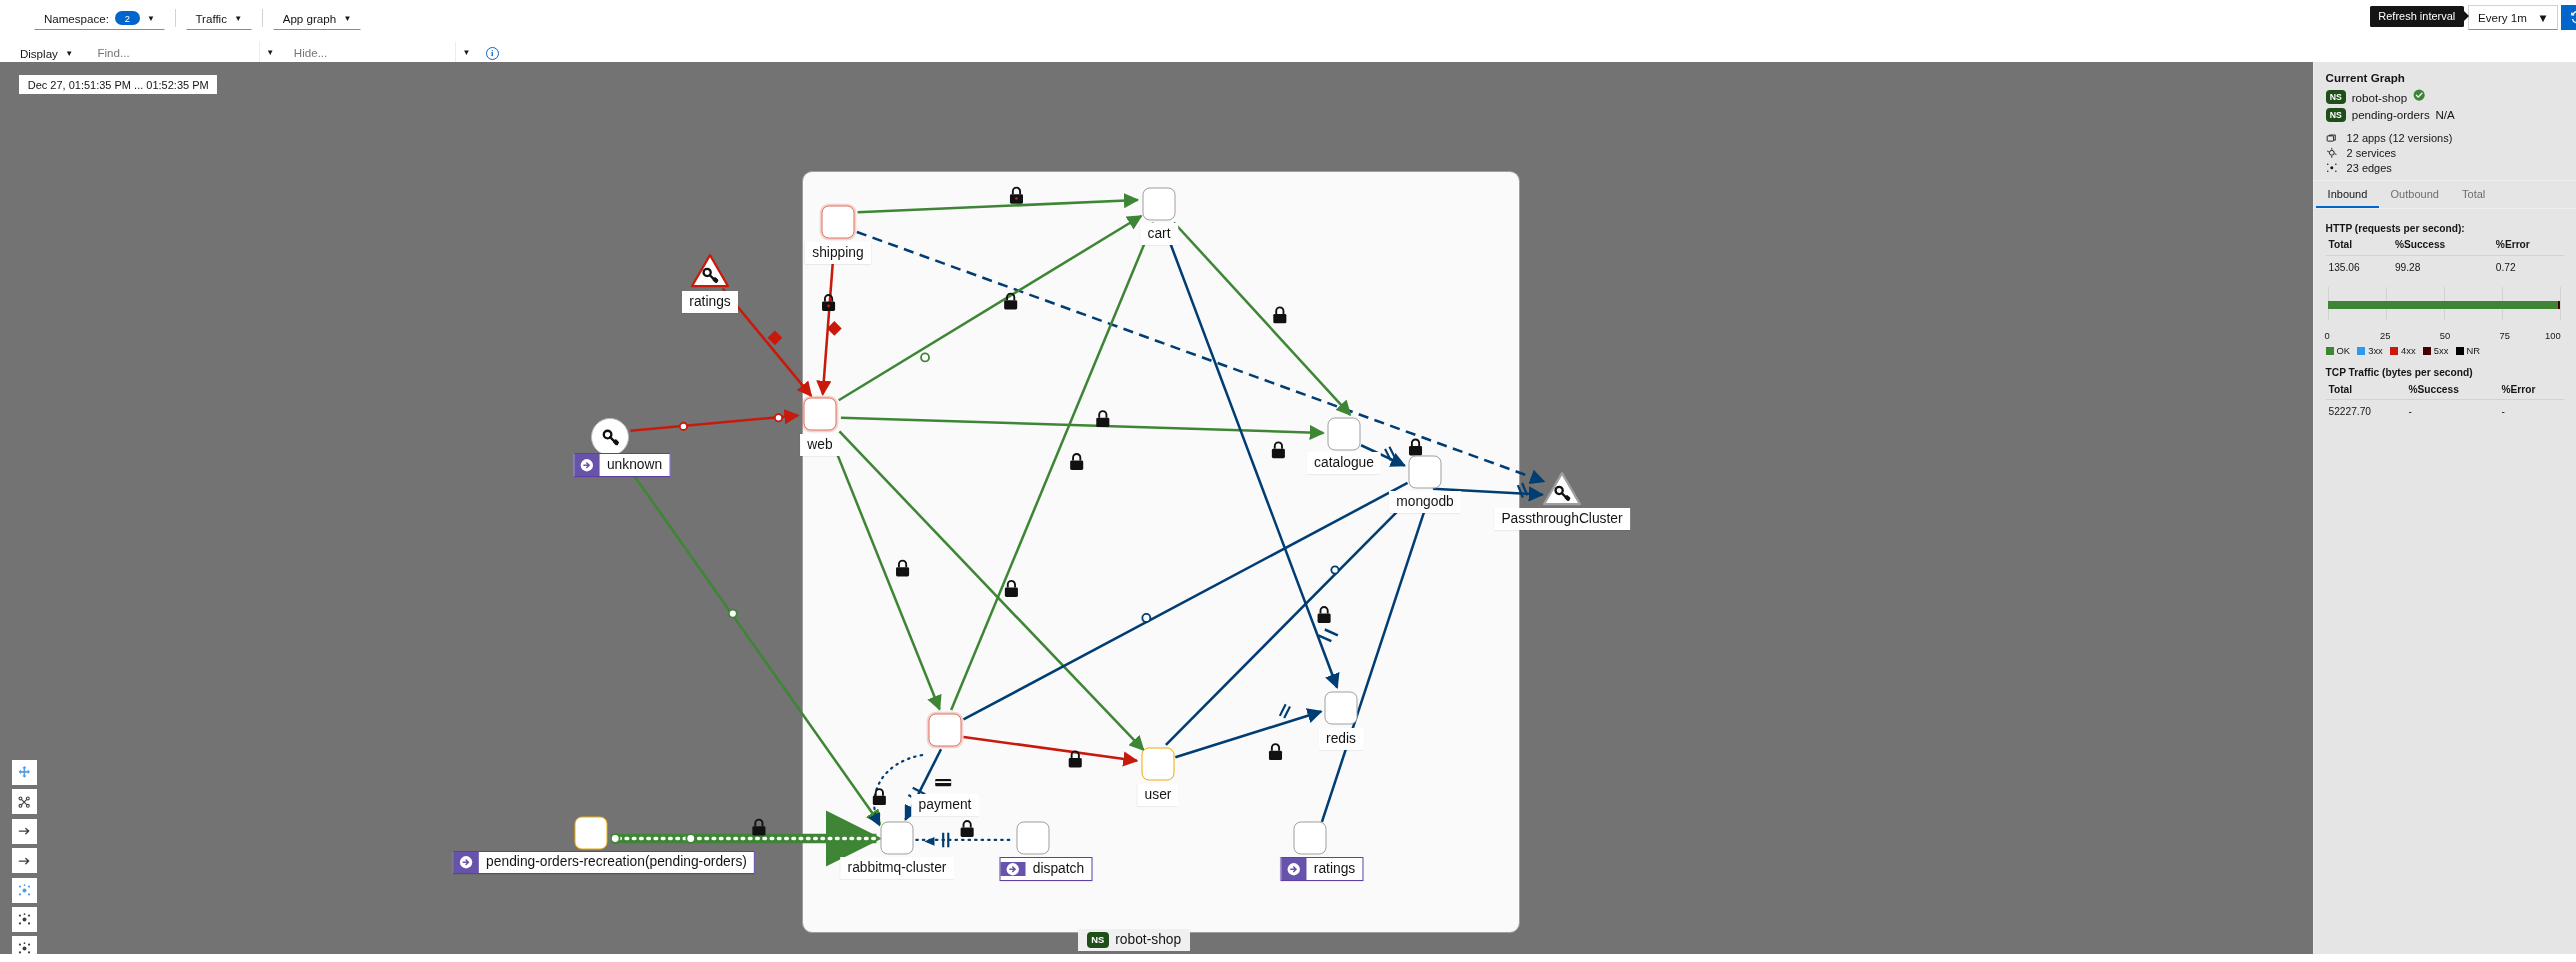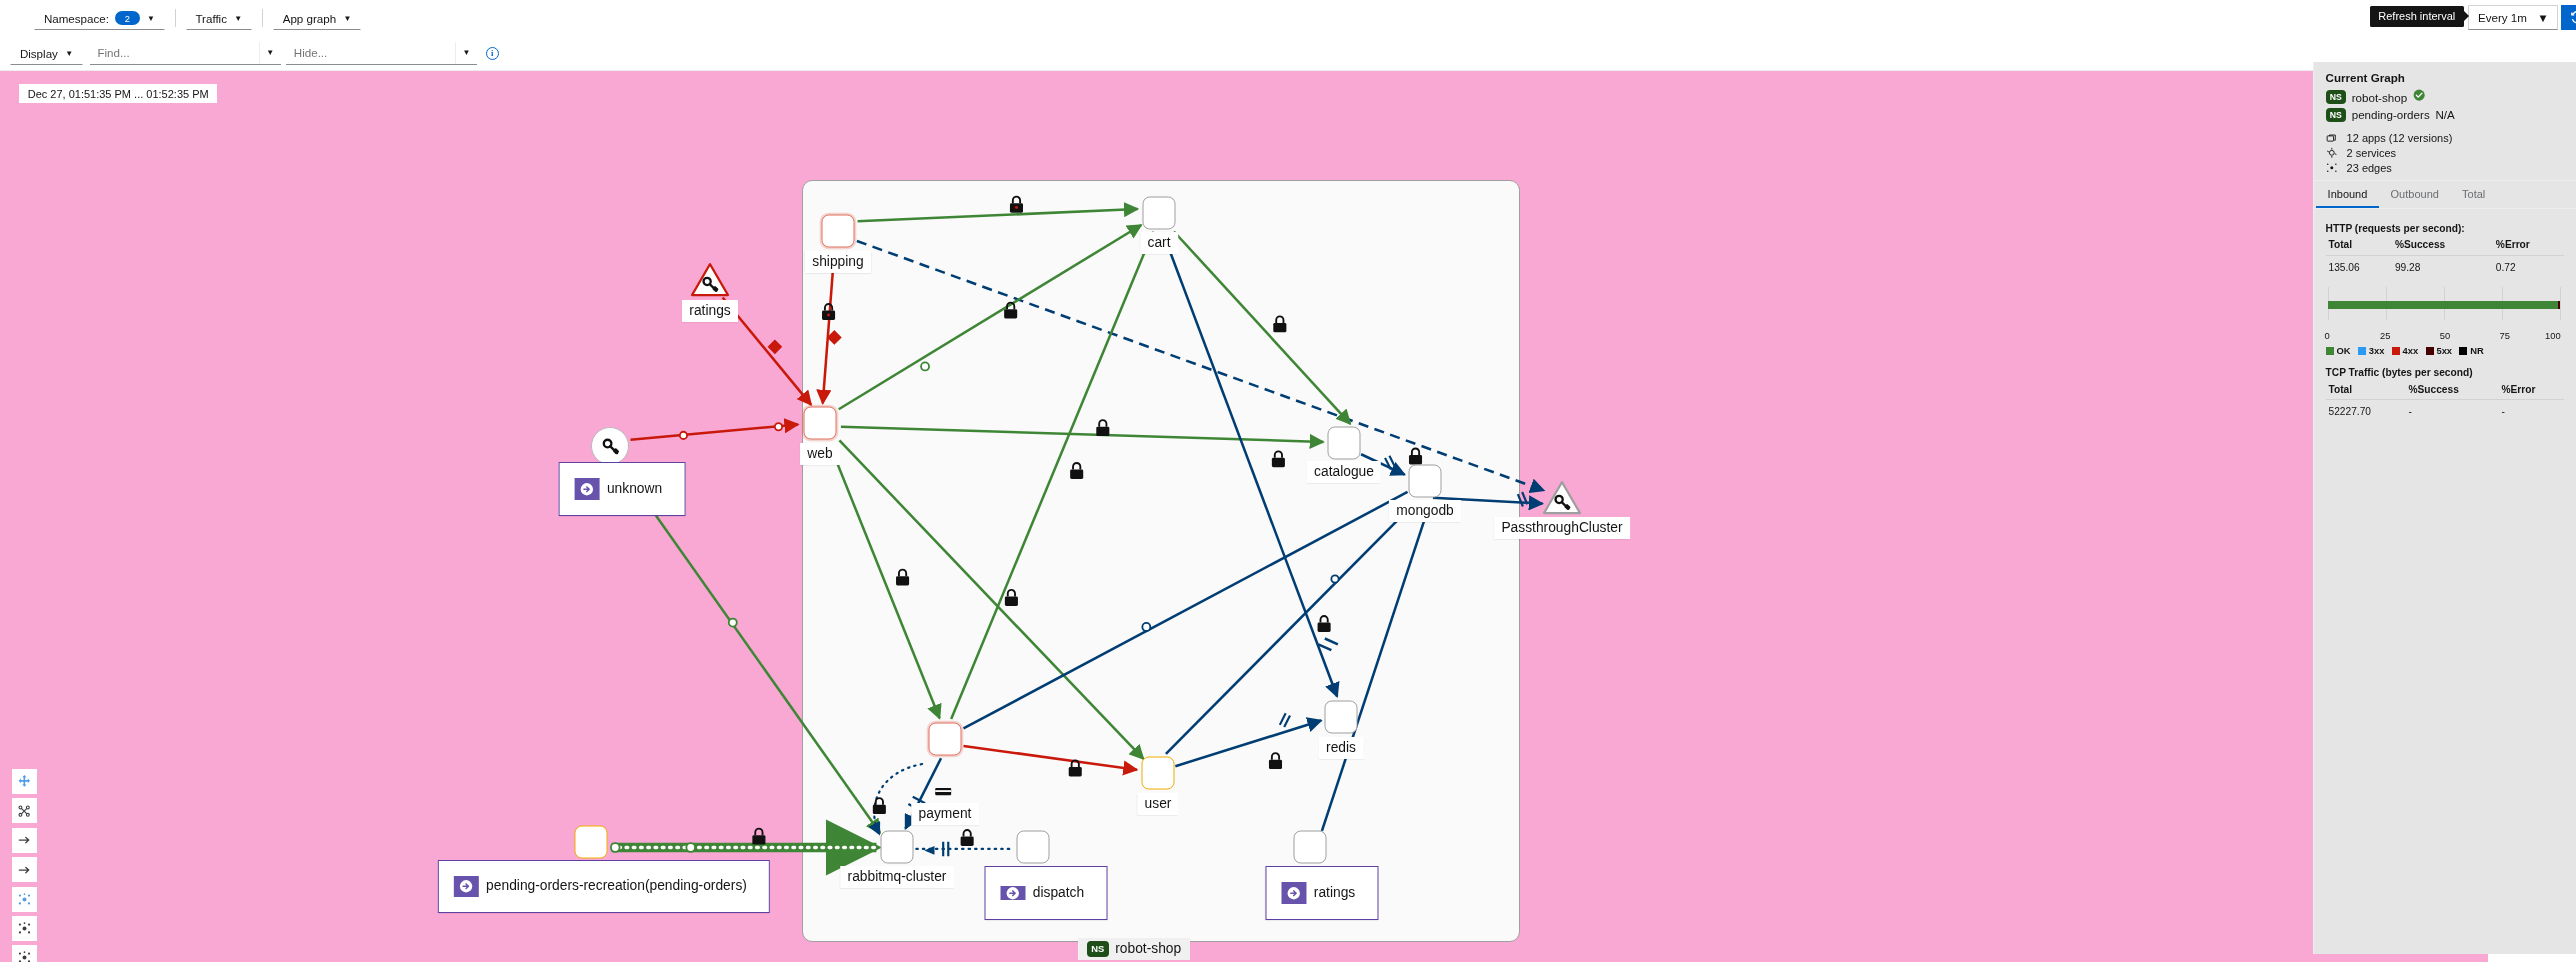--- a/index.html
+++ b/index.html
@@ -74,22 +74,22 @@
   #refresh-tooltip::after {
     content: ""; position: absolute; right: -5.1px; top: 50%; transform: translateY(-50%);
     border-top: 5.1px solid transparent; border-bottom: 5.1px solid transparent;
     border-left: 5.1px solid #151515;
   }
   #help-icons { position: absolute; right: 8.7px; top: 44px; display: flex; gap: 10.2px; align-items: center; }
   .hi { width: 16px; height: 16px; color: #0066cc; cursor: pointer; }
 
   
   #graph-area {
-    position: absolute; left: 0; top: 71px; width: 2488px; height: 892px;
-    background: #f9a8d4; overflow: hidden;
+    position: absolute; left: 0; top: 62px; width: 2488px; height: 892px;
+    background: #737373; overflow: hidden;
   }
   #time-chip {
     position: absolute; left: 19px; top: 13px;
     background: #fff; font-size: 11px; color: #151515;
     padding: 3.6px 8.7px; white-space: nowrap;
   }
   
   #left-tools {
     position: absolute; left: 11.6px; top: 698px; width: 25px;
     display: flex; flex-direction: column; gap: 4.4px;
@@ -153,21 +153,21 @@
     transform: translate(-50%,-50%);
   }
   .node-label {
     position: absolute; transform: translate(-50%,0);
     background: #fff; color: #151515; font-size: 13.8px;
     padding: 2.2px 7.3px; white-space: nowrap; line-height: 1.25;
     box-shadow: 0 0.7px 1.5px rgba(0,0,0,.18);
     text-align:center;
   }
   .node-label.badged {
-    padding: 15px; display: inline-flex; align-items: stretch;
+    padding: 0; display: inline-flex; align-items: stretch;
     border: 1.1px solid #5e40a5; background:#fff;
   }
   .node-label.badged .bdg {
     background: #6753ac; width: 25px; display:flex; align-items:center; justify-content:center;
   }
   .node-label.badged .txt { padding: 2.2px 7.3px; display:flex; align-items:center; }
 
   
   #side-panel {
     position: absolute; left: 2313px; top: 62px; width: 263px; height: 892px;
@@ -201,21 +201,21 @@
   }
   table.sp-table td { padding: 5.8px 2.9px; color: #151515; }
 
   
   .mini-chart { margin-top: 8.7px; position: relative; height: 41px; }
   .mc-grid { position: absolute; left: 2.2px; right: 4.4px; top: 0; height: 33px; }
   .mc-vline { position: absolute; top: 0; bottom: 0; width: 0.7px; background: #d2d2d2; }
   .mc-bar { position: absolute; left: 2.2px; right: 4.4px; top: 13.8px; height: 8px; display: flex; }
   .mc-ticks { position: relative; height: 13px; margin-top: 1.5px; }
   .mc-tick { position: absolute; font-size: 9.4px; color: #151515; transform: translateX(-50%); top: 0; }
-  .legend { display: flex; gap: 7.3px; align-items: center; margin-top: 2.9px; font-size: 9.4px; color:#151515;font-weight:bold; }
+  .legend { display: flex; gap: 7.3px; align-items: center; margin-top: 2.9px; font-size: 9.4px; color:#151515; }
   .legend .li { display: flex; align-items: center; gap: 2.9px; }
   .legend .sw { width: 8px; height: 8px; display:inline-block; }
 </style>
 </head>
 <body>
 
 <div id="app">
 
   <div id="toolbar-top" class="toolbar-row">
     <div class="tb-control">

